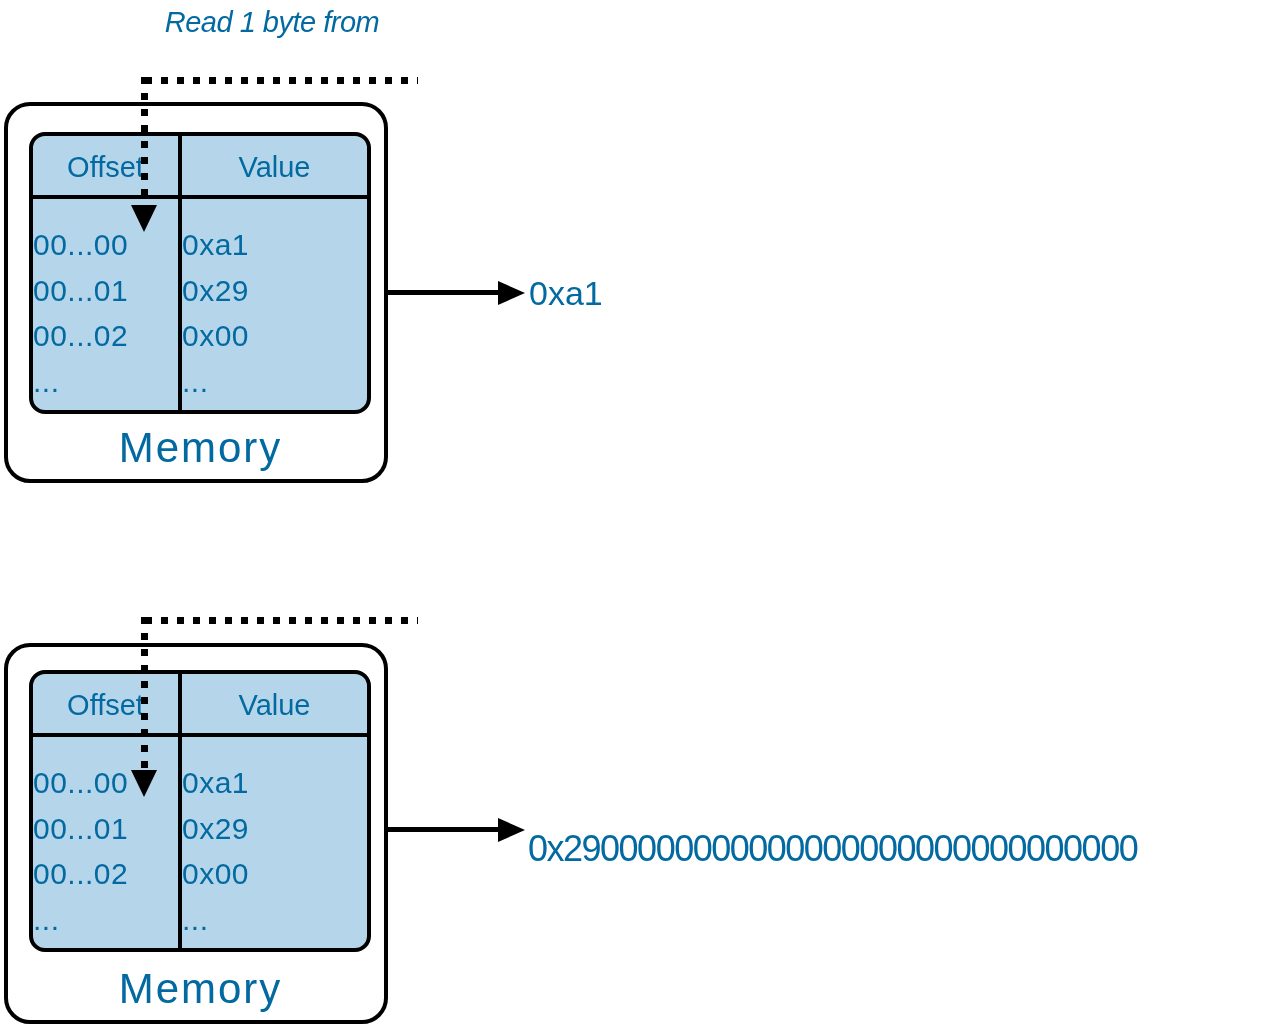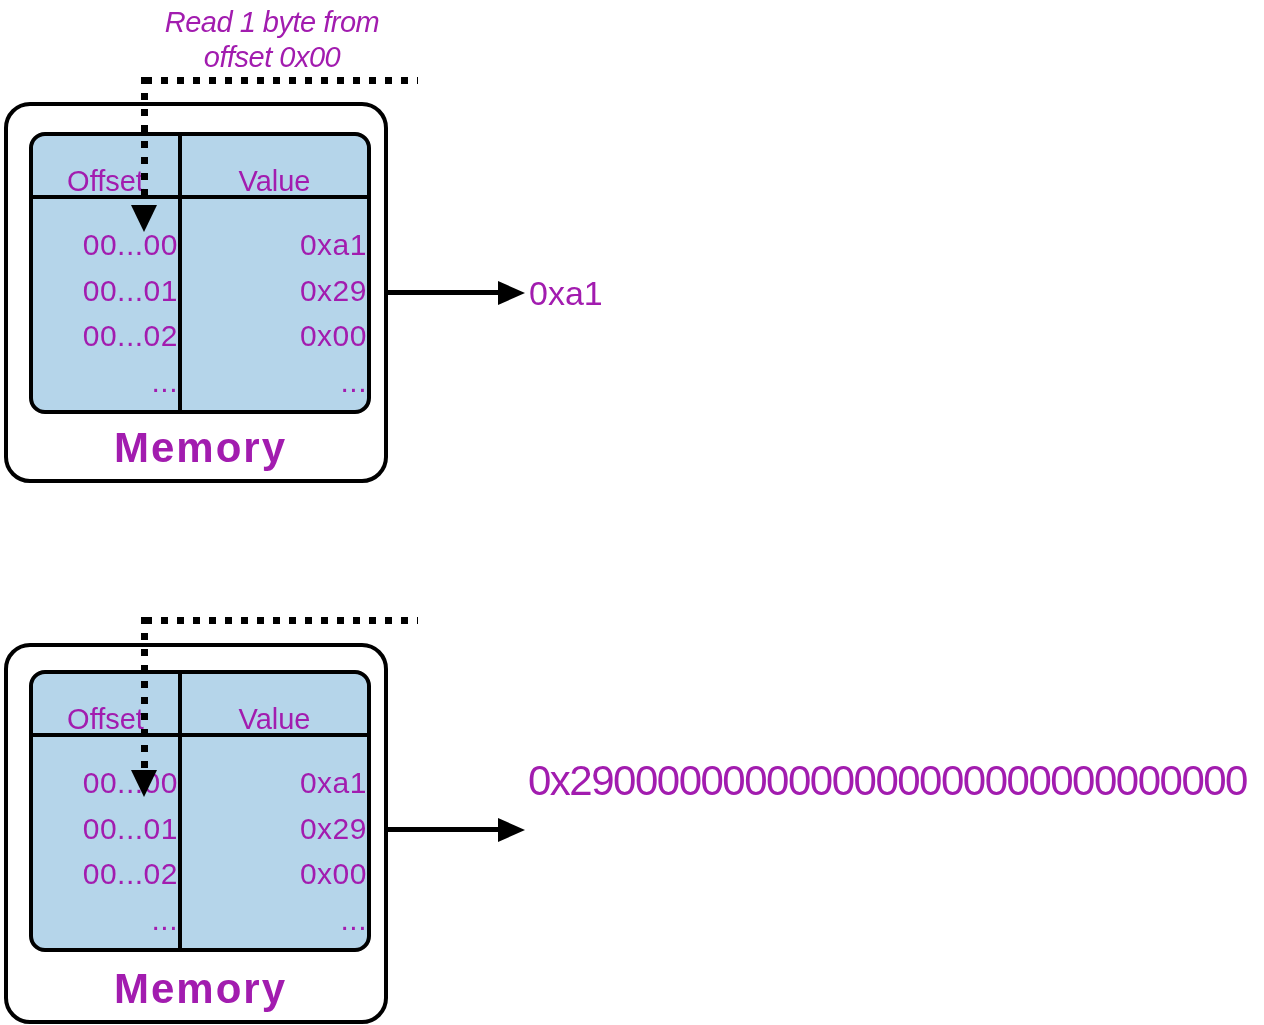--- a/index.html
+++ b/index.html
@@ -1,18 +1,18 @@
 <!DOCTYPE html>
 <html><head>
 <meta charset="utf-8">
 <style>
   html, body { margin:0; padding:0; background:#ffffff; }
   #stage {
     position:relative; width:1264px; height:1025px; background:#ffffff;
-    font-family:"Liberation Sans", "DejaVu Sans", sans-serif; color:#a21caf;
+    font-family:"Liberation Sans", "DejaVu Sans", sans-serif; color:#0369a1;
     overflow:hidden;
   }
   .caption {
     position:absolute; left:120px; width:304px; text-align:center;
     font-style:italic; font-size:29px; line-height:35px; letter-spacing:-0.5px;
   }
   .cap1 { top:5px; }
   .cap2 { top:541px; }
 
   .dot-h {
@@ -48,68 +48,67 @@
   .mem-table {
     position:absolute; left:21px; top:26px; width:342px; height:282px;
     border:4px solid #000; border-radius:16px; box-sizing:border-box;
   }
   .mb2 .mem-table { top:23px; }
 
   .col-div  { position:absolute; left:145px; top:0; bottom:0; width:4px; background:#000; }
   .head-div { position:absolute; left:0; right:0; top:59px; height:4px; background:#000; }
 
   .th {
-    position:absolute; top:16px; height:59px; display:flex;
+    position:absolute; top:2px; height:59px; display:flex;
     align-items:center; justify-content:center; font-size:29px;
   }
   .th-offset { left:0; width:145px; }
   .th-value  { left:149px; right:0; }
 
   .cells {
     position:absolute; top:86px; font-size:30px; line-height:45.5px;
-    text-align:right; letter-spacing:0.5px;
+    text-align:left; letter-spacing:0.5px;
   }
   .cells.offsets { left:0; width:145px; }
   .cells.values  { left:149px; right:0; }
 
   .memory-label {
     position:absolute; left:9px; right:0; top:318px; height:48px;
     display:flex; align-items:center; justify-content:center;
-    font-weight:bold; font-size:42px; letter-spacing:2px;
+    font-weight:normal; font-size:42px; letter-spacing:2px;
   }
 
   .arrow-shaft { position:absolute; left:388px; width:112px; height:5px; background:#000; }
   .as1 { top:290px; }
   .as2 { top:827px; }
 
   .right-head {
     position:absolute; left:498px; width:0; height:0;
     border-top:12px solid transparent; border-bottom:12px solid transparent;
     border-left:27px solid #000;
   }
   .rh1 { top:281px; }
   .rh2 { top:818px; }
 
   .result-single {
     position:absolute; left:529px; top:274px;
     font-size:34px; line-height:38px;
   }
   .result-multi {
-    position:absolute; left:528px; top:758px;
-    font-size:42px; line-height:46px; letter-spacing:-1.5px; white-space:nowrap;
+    position:absolute; left:528px; top:826px;
+    font-size:36px; line-height:46px; letter-spacing:-1.5px; white-space:nowrap;
   }
 </style>
 </head>
 <body>
 
 <div id="stage">
 
   <div class="caption cap1">
     <div>Read 1 byte from</div>
-    <div>offset 0x00</div>
   </div>
 
   <div class="dot-h dh1"></div>
   <div class="dot-v dv1"></div>
   <div class="down-head dhd1"></div>
 
   <div class="mem-box mb1">
     <div class="mem-table" style="background:#b5d5ea;">
       <div class="th th-offset">Offset</div>
       <div class="th th-value">Value</div>

